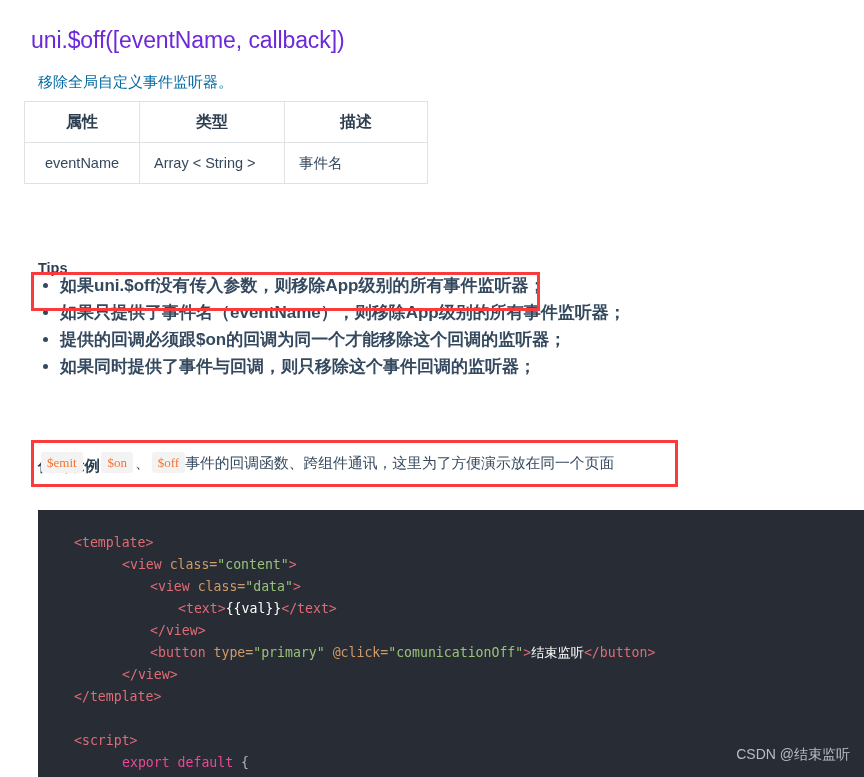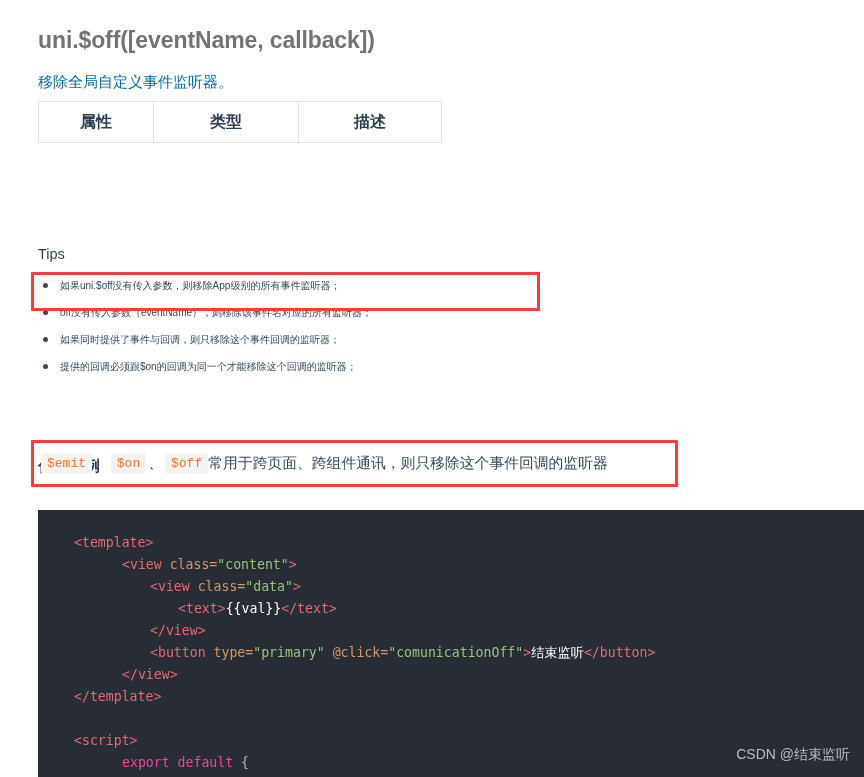--- a/index.html
+++ b/index.html
@@ -19,42 +19,42 @@
 
   .page {
     position: relative;
     width: 864px;
     height: 777px;
   }
 
   
   .doc-title {
     position: absolute;
-    left: 38px;
+    left: 31px;
     top: 12px;
     font-size: 23px;
-    font-weight: bold;
-    color: #737373;
+    font-weight: normal;
+    color: #6d28d9;
     letter-spacing: -0.1px;
     white-space: nowrap;
   }
 
   .doc-desc {
     position: absolute;
     left: 38px;
     top: 58px;
     font-size: 15px;
     color: #0369a1;
     white-space: nowrap;
   }
 
   
   .param-table {
     position: absolute;
-    left: 38px;
+    left: 24px;
     top: 101px;
     border-collapse: collapse;
     font-size: 14.5px;
     background: #fff;
   }
   .param-table th,
   .param-table td {
     border: 1px solid #dfe2e5;
     padding: 10px 14px;
     color: #34495e;
@@ -75,42 +75,43 @@
   }
   .col-attr  { width: 86px;  text-align: center; }
   .col-type  { width: 116px; }
   .col-desc  { width: 114px; }
   .param-table tbody td.col-attr { text-align: center; }
 
   
   .tips-heading {
     position: absolute;
     left: 38px;
-    top: 246px;
+    top: 260px;
     font-size: 14.5px;
-    font-weight: normal;
+    font-weight: bold;
     color: #2c3e50;
   }
 
   .tips-list {
     position: absolute;
     left: 38px;
     top: 272px;
     margin: 0;
     padding: 0;
     list-style: none;
     width: 600px;
   }
   .tips-list li {
     position: relative;
     padding-left: 22px;
-    font-size: 10px;
+    font-size: 17px;
     line-height: 27px;
     color: #34495e;
     white-space: nowrap;
+    font-weight: bold;
   }
   .tips-list li::before {
     content: "";
     position: absolute;
     left: 5px;
     top: 11px;
     width: 5px;
     height: 5px;
     border-radius: 50%;
     background: #34495e;
@@ -155,21 +156,21 @@
     line-height: 23px;
     color: #34495e;
     white-space: nowrap;
   }
   .inline-code {
     display: inline-block;
     background: #f3f3f3;
     color: #f37430;
     border-radius: 3px;
     padding: 2px 6px;
-    font-family: Liberation Mono, monospace;
+    font-family: Liberation Serif, serif;
     font-size: 13px;
     line-height: 17px;
     vertical-align: 1px;
   }
   .sep {
     color: #34495e;
     padding: 0 2px;
   }
 
   
@@ -220,37 +221,42 @@
 
   <table class="param-table">
     <thead>
       <tr>
         <th class="col-attr">属性</th>
         <th class="col-type">类型</th>
         <th class="col-desc">描述</th>
       </tr>
     </thead>
     <tbody>
+      <tr>
+        <td class="col-attr">eventName</td>
+        <td class="col-type">Array &lt; String &gt;</td>
+        <td class="col-desc">事件名</td>
+      </tr>
     </tbody>
   </table>
 
   <div class="tips-heading">Tips</div>
   <ul class="tips-list">
     <li><span>如果uni.$off没有传入参数，则移除App级别的所有事件监听器；</span></li>
-    <li><span>off没有传入参数（eventName），则移除该事件名对应的所有监听器；</span></li>
+    <li><span>如果只提供了事件名（eventName），则移除App级别的所有事件监听器；</span></li>
+    <li><span>提供的回调必须跟$on的回调为同一个才能移除这个回调的监听器；</span></li>
     <li><span>如果同时提供了事件与回调，则只移除这个事件回调的监听器；</span></li>
-    <li><span>提供的回调必须跟$on的回调为同一个才能移除这个回调的监听器；</span></li>
   </ul>
 
   <div class="annot-box annot-tip"></div>
 
   <div class="section-heading">代码示例</div>
 
   <div class="note-line">
-    <span class="inline-code">$emit</span><span class="sep">、</span><span class="inline-code">$on</span><span class="sep">、</span><span class="inline-code">$off</span><span>常用于跨页面、跨组件通讯，则只移除这个事件回调的监听器</span>
+    <span class="inline-code">$emit</span><span class="sep">、</span><span class="inline-code">$on</span><span class="sep">、</span><span class="inline-code">$off</span><span>事件的回调函数、跨组件通讯，这里为了方便演示放在同一个页面</span>
   </div>
 
   <div class="annot-box annot-note"></div>
 
   <pre class="code-block"><div class="code-line"><span class="tok-tag">&lt;template&gt;</span></div><div class="code-line" style="padding-left:84px"><span class="tok-tag">&lt;view </span><span class="tok-attr">class=</span><span class="tok-str">"content"</span><span class="tok-tag">&gt;</span></div><div class="code-line" style="padding-left:112px"><span class="tok-tag">&lt;view </span><span class="tok-attr">class=</span><span class="tok-str">"data"</span><span class="tok-tag">&gt;</span></div><div class="code-line" style="padding-left:140px"><span class="tok-tag">&lt;text&gt;</span><span class="tok-txt">{{val}}</span><span class="tok-tag">&lt;/text&gt;</span></div><div class="code-line" style="padding-left:112px"><span class="tok-tag">&lt;/view&gt;</span></div><div class="code-line" style="padding-left:112px"><span class="tok-tag">&lt;button </span><span class="tok-attr">type=</span><span class="tok-str">"primary"</span><span class="tok-attr"> @click=</span><span class="tok-str">"comunicationOff"</span><span class="tok-tag">&gt;</span><span class="tok-txt">结束监听</span><span class="tok-tag">&lt;/button&gt;</span></div><div class="code-line" style="padding-left:84px"><span class="tok-tag">&lt;/view&gt;</span></div><div class="code-line"><span class="tok-tag">&lt;/template&gt;</span></div><div class="code-line"> </div><div class="code-line"><span class="tok-tag">&lt;script&gt;</span></div><div class="code-line" style="padding-left:84px"><span class="tok-kw">export</span><span class="tok-kw"> default</span><span class="tok-punc"> {</span></div><div class="code-line" style="padding-left:112px"></div></pre>
 
   <div class="watermark">CSDN @结束监听</div>
 
 </div>
 

